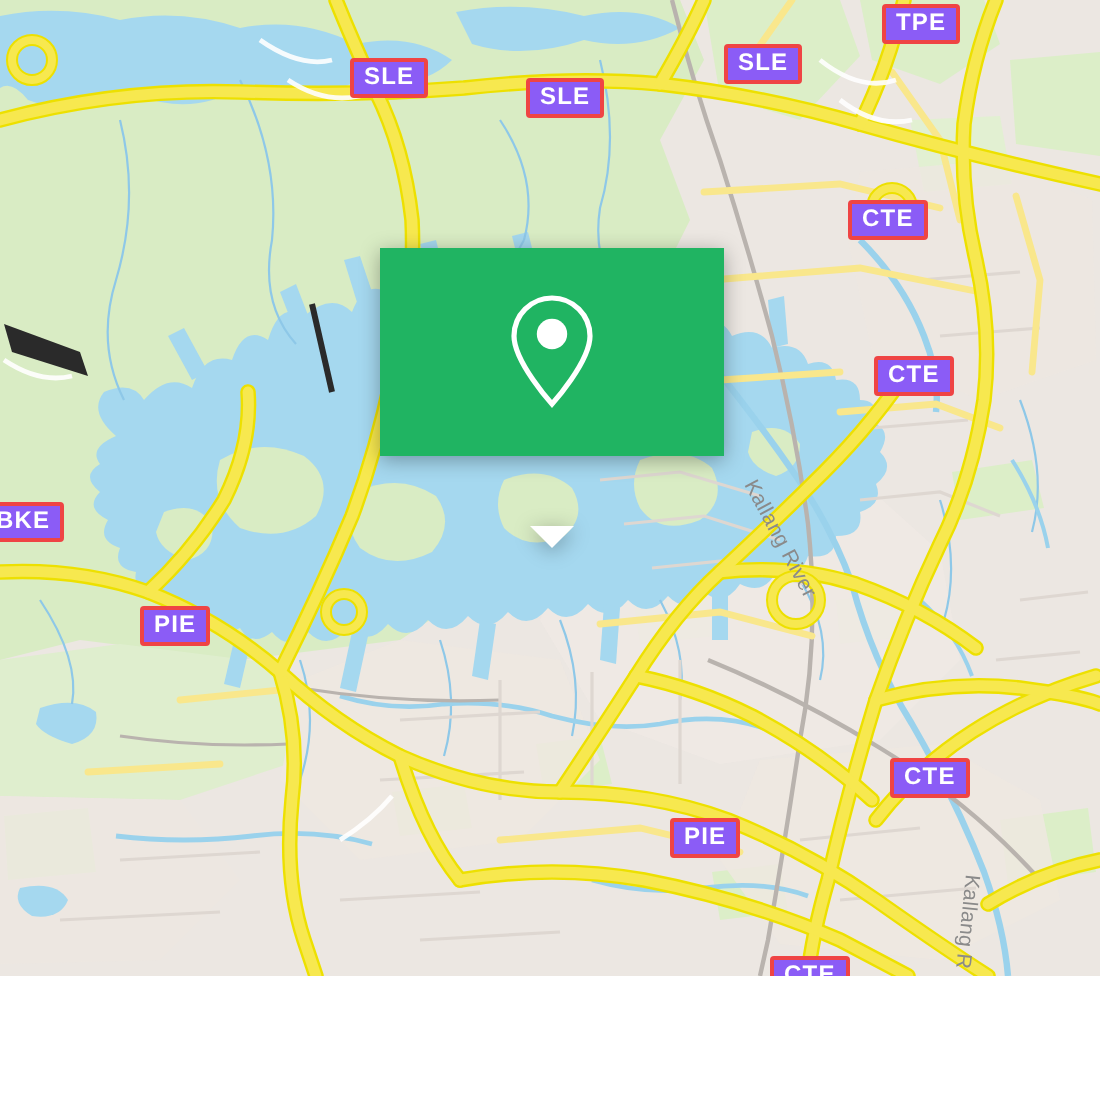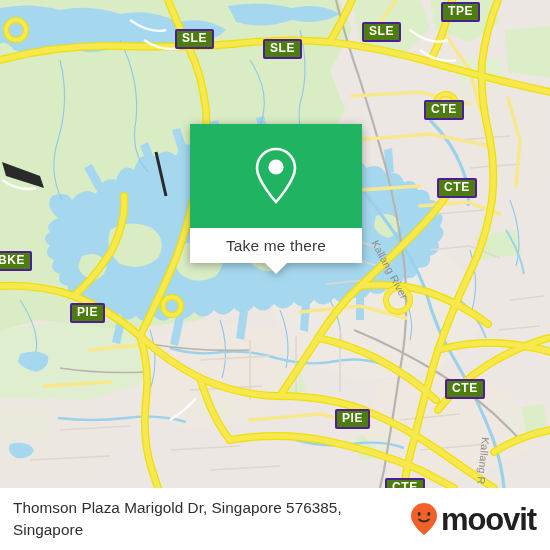--- a/index.html
+++ b/index.html
@@ -52,21 +52,21 @@
     font-size:15.3px;color:#2f2f2f;line-height:22px;letter-spacing:.05px;
   }
   .brand{display:flex;align-items:center;padding-right:14px;gap:3px;}
   .brand-word{
     font-size:31px;font-weight:bold;color:#212121;
     letter-spacing:-1.1px;line-height:1;
   }
 
   
   .shield{
-    position:absolute;background:#4d7c0f;border:2px solid #4c1d95;
+    position:absolute;background:#8b5cf6;border:2px solid #ef4444;
     color:#ffffff;font-size:12px;font-weight:bold;
     padding:1px 5px 2px 5px;border-radius:2px;letter-spacing:.6px;
     line-height:13px;
   }
   .rlabel{
     position:absolute;color:#8a8a8a;font-size:10.5px;
     letter-spacing:.2px;white-space:nowrap;font-weight:500;
   }
 </style>
 </head>
@@ -319,35 +319,17 @@
 
   </div>
 
   <div class="popup">
     <div class="popup-head">
       <svg width="46" height="60" viewBox="0 0 46 60">
         <path d="M23,3 C12.5,3 4,11.5 4,22 C4,35 23,56 23,56 C23,56 42,35 42,22 C42,11.5 33.5,3 23,3 Z" fill="none" stroke="#ffffff" stroke-width="2.6"></path>
         <circle cx="23" cy="21" r="7.6" fill="#ffffff"></circle>
       </svg>
     </div>
-    <div class="popup-foot">
-      <span>Take me there</span>
-    </div>
     <div class="popup-tail"></div>
   </div>
 
-  <div class="footer">
-    <div class="footer-addr">
-      <span>Thomson Plaza Marigold Dr, Singapore 576385,</span><br>
-      <span>Singapore</span>
-    </div>
-    <div class="brand">
-      <svg width="28" height="34" viewBox="0 0 28 34">
-        <path d="M14,1 C6.8,1 1,6.8 1,14 C1,23 14,33 14,33 C14,33 27,23 27,14 C27,6.8 21.2,1 14,1 Z" fill="#f0612a"></path>
-        <ellipse cx="9.2" cy="12" rx="1.5" ry="2" fill="#3a2a20"></ellipse>
-        <ellipse cx="18.8" cy="12" rx="1.5" ry="2" fill="#3a2a20"></ellipse>
-        <path d="M9,17.5 Q14,21.5 19,17.5" fill="none" stroke="#3a2a20" stroke-width="1.7" stroke-linecap="round"></path>
-      </svg>
-      <span class="brand-word">moovit</span>
-    </div>
-  </div>
 
 </div>
 
 </body></html>

